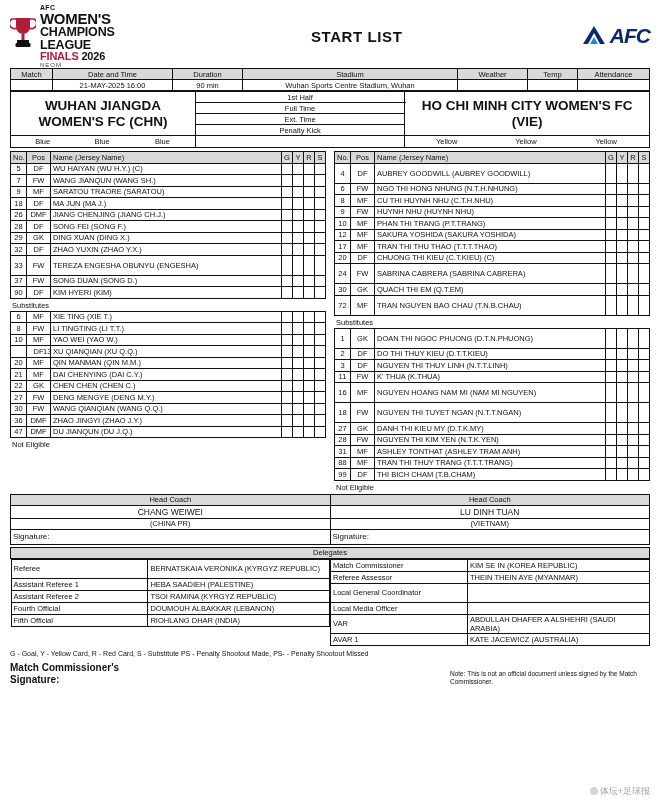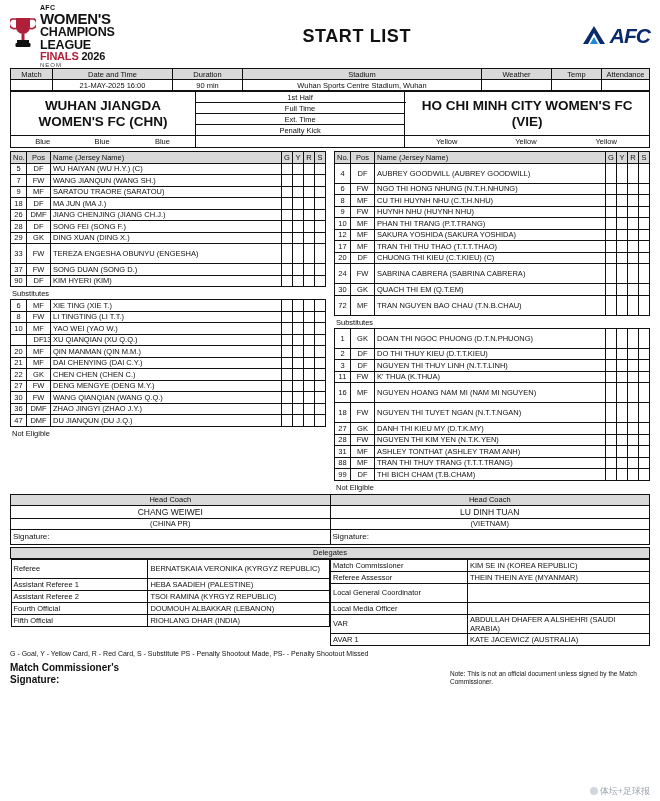--- a/index.html
+++ b/index.html
@@ -21,21 +21,21 @@
   .cup { width: 26px; height: 42px; position: relative; }
   .cup svg { display:block; }
   .acl-text { line-height: 1.0; }
   .acl-afc { font-size: 7px; font-weight: bold; color:#111; letter-spacing:.3px;}
   .acl-women { font-size: 15px; font-weight: bold; color:#111; letter-spacing:-.3px; }
   .acl-champ { font-size: 12.5px; font-weight: bold; color:#111; letter-spacing:-.2px; }
   .acl-league { font-size: 12.5px; font-weight: bold; color:#111; letter-spacing:-.2px; }
   .acl-finals { font-size: 11px; font-weight: bold; color:#b01f3a; letter-spacing:-.2px; }
   .acl-finals span.yr { color:#111; }
   .acl-neom { font-size: 6px; color:#444; letter-spacing:1px; }
-  .title { font-size: 18px; font-weight: bold; letter-spacing: .6px; margin-left: 18px;}
+  .title { font-size: 15px; font-weight: bold; letter-spacing: .6px; margin-left: 18px;}
   .afc-logo { display:flex; align-items:center; gap:3px; }
   .afc-word { font-size: 21px; font-weight: bold; font-style: italic; color:#0b2a6b; letter-spacing:-1px; }
 
   
   table { border-collapse: collapse; width: 100%; }
   td, th { border: 1px solid #111; padding: 0 2px; font-size: 7.5px; vertical-align: middle; }
   .gray { background:#d9d9d9; }
   .c { text-align:center; }
   .l { text-align:left; }
 
@@ -124,21 +124,21 @@
       <span class="afc-word">AFC</span>
     </div>
   </div>
 
   <table class="matchinfo">
     <tbody>
         <tr class="gray">
       <td class="c lbl" style="width:42px">Match</td>
       <td class="c lbl" style="width:120px">Date and Time</td>
       <td class="c lbl" style="width:70px">Duration</td>
-      <td class="c lbl" style="width:239px">Stadium</td>
+      <td class="c lbl" style="width:215px">Stadium</td>
       <td class="c lbl" style="width:70px">Weather</td>
       <td class="c lbl" style="width:50px">Temp</td>
       <td class="c lbl">Attendance</td>
     </tr>
     <tr>
       <td class="c"></td>
       <td class="c">21-MAY-2025 16:00</td>
       <td class="c">90 min</td>
       <td class="c">Wuhan Sports Centre Stadium, Wuhan</td>
       <td class="c"></td>
@@ -259,20 +259,29 @@
               <td class="l player">SONG FEI (SONG F.)</td>
               <td class="c col-g" style="width: 11px;"></td>
               <td class="c col-y" style="width: 11px;"></td>
               <td class="c col-r" style="width: 11px;"></td>
               <td class="c col-s" style="width: 11px;"></td>
             </tr>
             <tr>
               <td class="c col-no" style="width: 16px;">29</td>
               <td class="c col-pos" style="width: 24px;">GK</td>
               <td class="l player">DING XUAN (DING X.)</td>
+              <td class="c col-g" style="width: 11px;"></td>
+              <td class="c col-y" style="width: 11px;"></td>
+              <td class="c col-r" style="width: 11px;"></td>
+              <td class="c col-s" style="width: 11px;"></td>
+            </tr>
+            <tr>
+              <td class="c col-no" style="width: 16px;">32</td>
+              <td class="c col-pos" style="width: 24px;">DF</td>
+              <td class="l player">ZHAO YUXIN (ZHAO Y.X.)</td>
               <td class="c col-g" style="width: 11px;"></td>
               <td class="c col-y" style="width: 11px;"></td>
               <td class="c col-r" style="width: 11px;"></td>
               <td class="c col-s" style="width: 11px;"></td>
             </tr>
             <tr class="tall">
               <td class="c col-no" style="width: 16px;">33</td>
               <td class="c col-pos" style="width: 24px;">FW</td>
               <td class="l player">TEREZA ENGESHA OBUNYU (ENGESHA)</td>
               <td class="c col-g" style="width: 11px;"></td>

